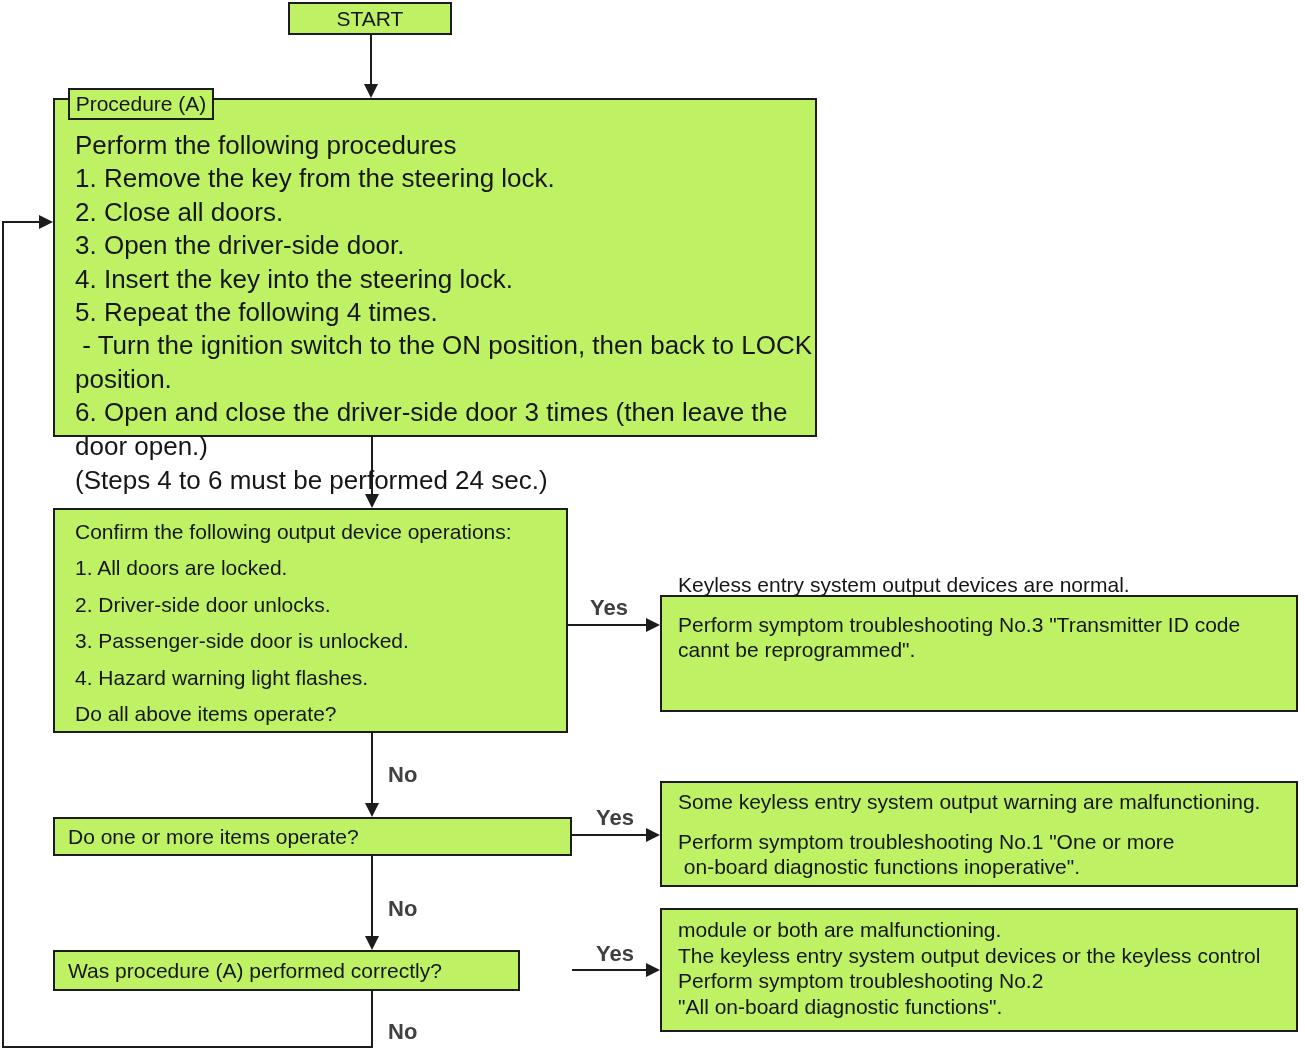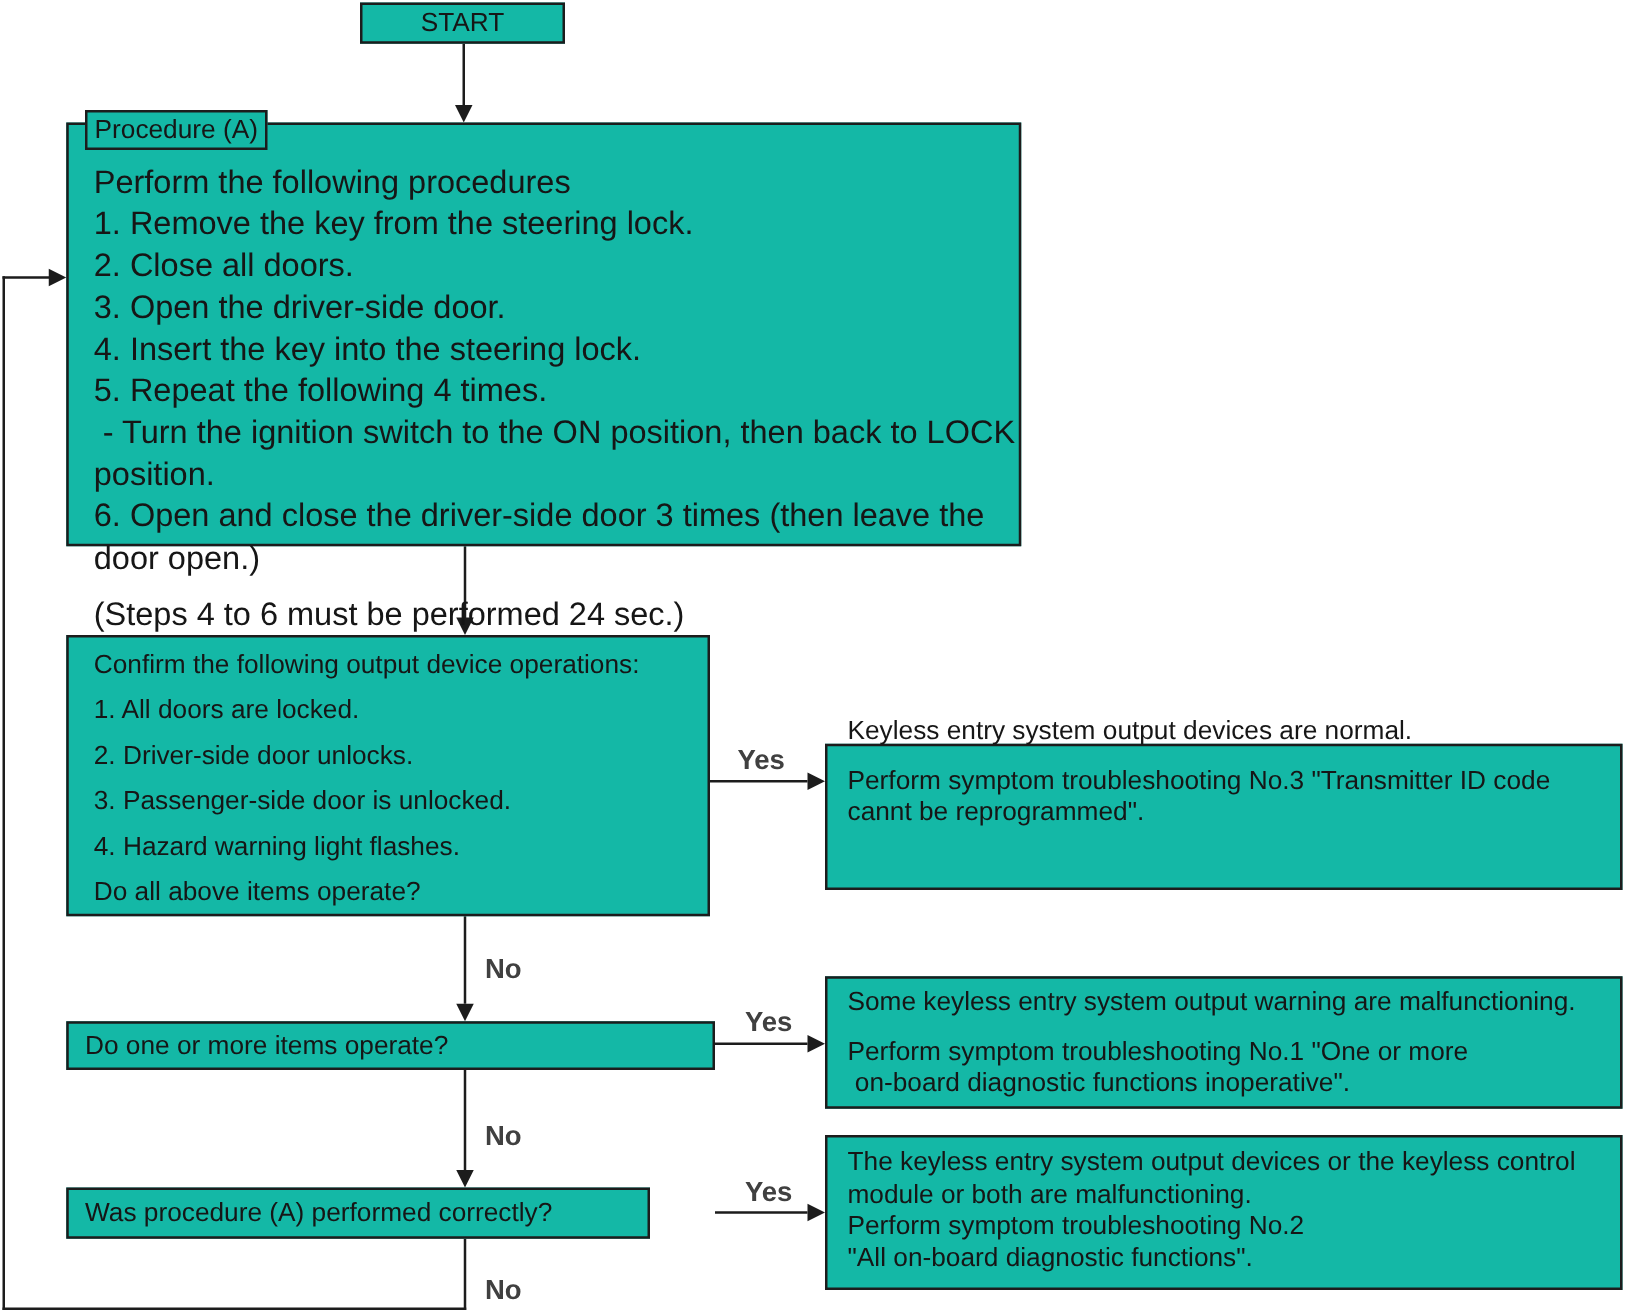--- a/index.html
+++ b/index.html
@@ -8,21 +8,21 @@
     width: 1305px;
     height: 1053px;
     background: #ffffff;
     font-family: "Liberation Sans", sans-serif;
     color: #161616;
     overflow: hidden;
   }
   .box {
     position: absolute;
     border: 2px solid #1c1c1c;
-    background: #14b8a6;
+    background: #bef264;
     box-sizing: border-box;
   }
   .line {
     position: absolute;
     background: #1c1c1c;
   }
   .ah-down {
     position: absolute; width: 0; height: 0;
     border-left: 7px solid transparent;
     border-right: 7px solid transparent;
@@ -43,21 +43,21 @@
   .tline-confirm {
     white-space: pre-wrap;
     font-size: 21px;
     line-height: 36.4px;
   }
   .rline {
     white-space: pre-wrap;
     font-size: 21px;
     line-height: 25px;
   }
-  .note-gap { margin-top: 12px; }
+  .note-gap { margin-top: 1px; }
   .para-gap { margin-top: 14px; }
   .centered {
     display: flex;
     align-items: center;
     justify-content: center;
     font-size: 21px;
   }
   .qbox {
     display: flex;
     align-items: center;
@@ -158,19 +158,19 @@
 
   <div class="box" style="left:660px; top:781px; width:638px; height:106px;"></div>
   <div class="textcol" style="left:678px; top:789px; width:610px;">
     <div class="rline" style="line-height:26px;">Some keyless entry system output warning are malfunctioning.</div>
     <div class="rline para-gap">Perform symptom troubleshooting No.1 "One or more</div>
     <div class="rline"> on-board diagnostic functions inoperative".</div>
   </div>
 
   <div class="box" style="left:660px; top:908px; width:638px; height:124px;"></div>
   <div class="textcol" style="left:678px; top:917px; width:610px;">
+    <div class="rline" style="line-height:25.5px;">module or both are malfunctioning.</div>
     <div class="rline" style="line-height:25.5px;">The keyless entry system output devices or the keyless control</div>
-    <div class="rline" style="line-height:25.5px;">module or both are malfunctioning.</div>
     <div class="rline" style="line-height:25.5px;">Perform symptom troubleshooting No.2</div>
     <div class="rline" style="line-height:25.5px;">"All on-board diagnostic functions".</div>
   </div>
 
 </div>
 
 </body></html>

